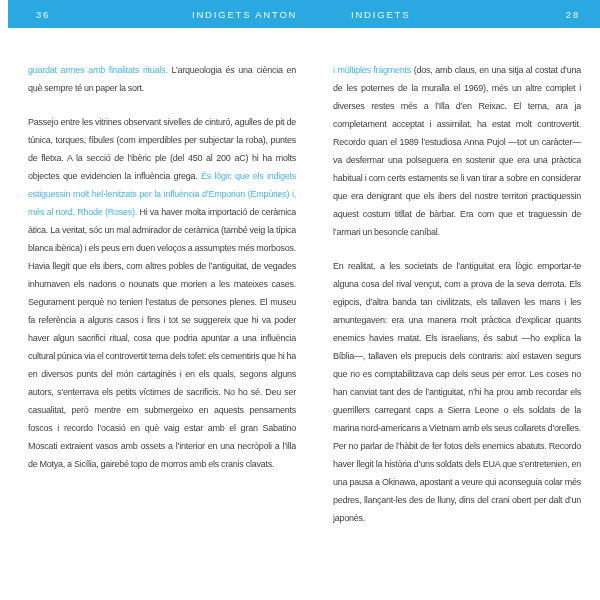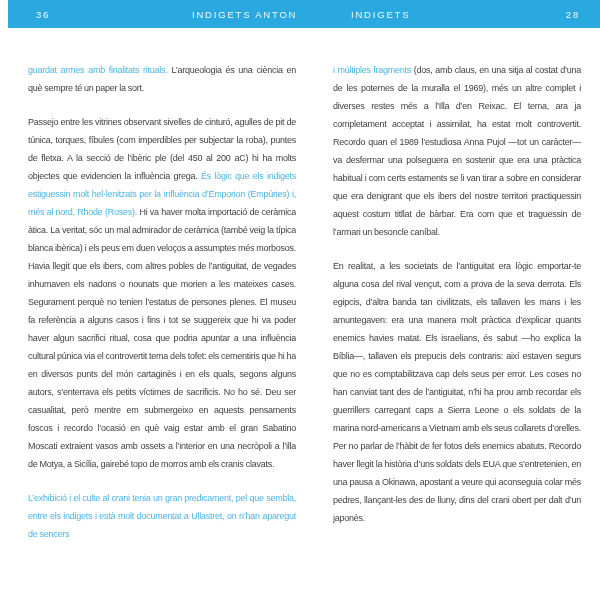--- a/index.html
+++ b/index.html
@@ -46,21 +46,20 @@
   <header class="topbar">
     <span class="hd-pagenum-left">36</span>
     <span class="hd-author">INDIGETS ANTON</span>
     <span class="hd-title">INDIGETS</span>
     <span class="hd-pagenum-right">28</span>
   </header>
 
   <section class="col col-left">
     <p><span class="seg-accent">guardat armes amb finalitats rituals. </span><span class="seg-body">L’arqueologia és una ciència en què sempre té un paper la sort.</span></p>
     <p><span class="seg-body">Passejo entre les vitrines observant sivelles de cinturó, agulles de pit de túnica, torques, fíbules (com imperdibles per subjectar la roba), puntes de fletxa. A la secció de l’ibèric ple (del 450 al 200 aC) hi ha molts objectes que evidencien la influència grega. </span><span class="seg-accent">És lògic que els indigets estiguessin molt hel·lenitzats per la influència d’Emporion (Empúries) i, més al nord, Rhode (Roses). </span><span class="seg-body">Hi va haver molta importació de ceràmica àtica. La veritat, sóc un mal admirador de ceràmica (també veig la típica blanca ibèrica) i els peus em duen veloços a assumptes més morbosos. Havia llegit que els ibers, com altres pobles de l’antiguitat, de vegades inhumaven els nadons o nounats que morien a les mateixes cases. Segurament perquè no tenien l’estatus de persones plenes. El museu fa referència a alguns casos i fins i tot se suggereix que hi va poder haver algun sacrifici ritual, cosa que podria apuntar a una influència cultural púnica via el controvertit tema dels tofet: els cementiris que hi ha en diversos punts del món cartaginès i en els quals, segons alguns autors, s’enterrava els petits víctimes de sacrificis. No ho sé. Deu ser casualitat, però mentre em submergeixo en aquests pensaments foscos i recordo l’ocasió en què vaig estar amb el gran Sabatino Moscati extraient vasos amb ossets a l’interior en una necròpoli a l’illa de Motya, a Sicília, gairebé topo de morros amb els cranis clavats.</span></p>
-    <p><span class="seg-accent">L’exhibició i el culte al crani tenia un gran predicament, pel que sembla, entre els indigets i està molt documentat a Ullastret, on n’han aparegut de sencers</span></p>
   </section>
 
   <section class="col col-right">
     <p><span class="seg-accent">i múltiples fragments </span><span class="seg-body">(dos, amb claus, en una sitja al costat d’una de les poternes de la muralla el 1969), més un altre complet i diverses restes més a l’Illa d’en Reixac. El tema, ara ja completament acceptat i assimilat, ha estat molt controvertit. Recordo quan el 1989 l’estudiosa Anna Pujol —tot un caràcter— va desfermar una polseguera en sostenir que era una pràctica habitual i com certs estaments se li van tirar a sobre en considerar que era denigrant que els ibers del nostre territori practiquessin aquest costum titllat de bàrbar. Era com que et traguessin de l’armari un besoncle caníbal.</span></p>
     <p><span class="seg-body">En realitat, a les societats de l’antiguitat era lògic emportar-te alguna cosa del rival vençut, com a prova de la seva derrota. Els egipcis, d’altra banda tan civilitzats, els tallaven les mans i les amuntegaven: era una manera molt pràctica d’explicar quants enemics havies matat. Els israelians, és sabut —ho explica la Bíblia—, tallaven els prepucis dels contraris: així estaven segurs que no es comptabilitzava cap dels seus per error. Les coses no han canviat tant des de l’antiguitat, n’hi ha prou amb recordar els guerrillers carregant caps a Sierra Leone o els soldats de la marina nord-americans a Vietnam amb els seus collarets d’orelles. Per no parlar de l’hàbit de fer fotos dels enemics abatuts. Recordo haver llegit la història d’uns soldats dels EUA que s’entretenien, en una pausa a Okinawa, apostant a veure qui aconseguia colar més pedres, llançant-les des de lluny, dins del crani obert per dalt d’un japonès.</span></p>
   </section>
 
 </div>
 
 </body></html>

